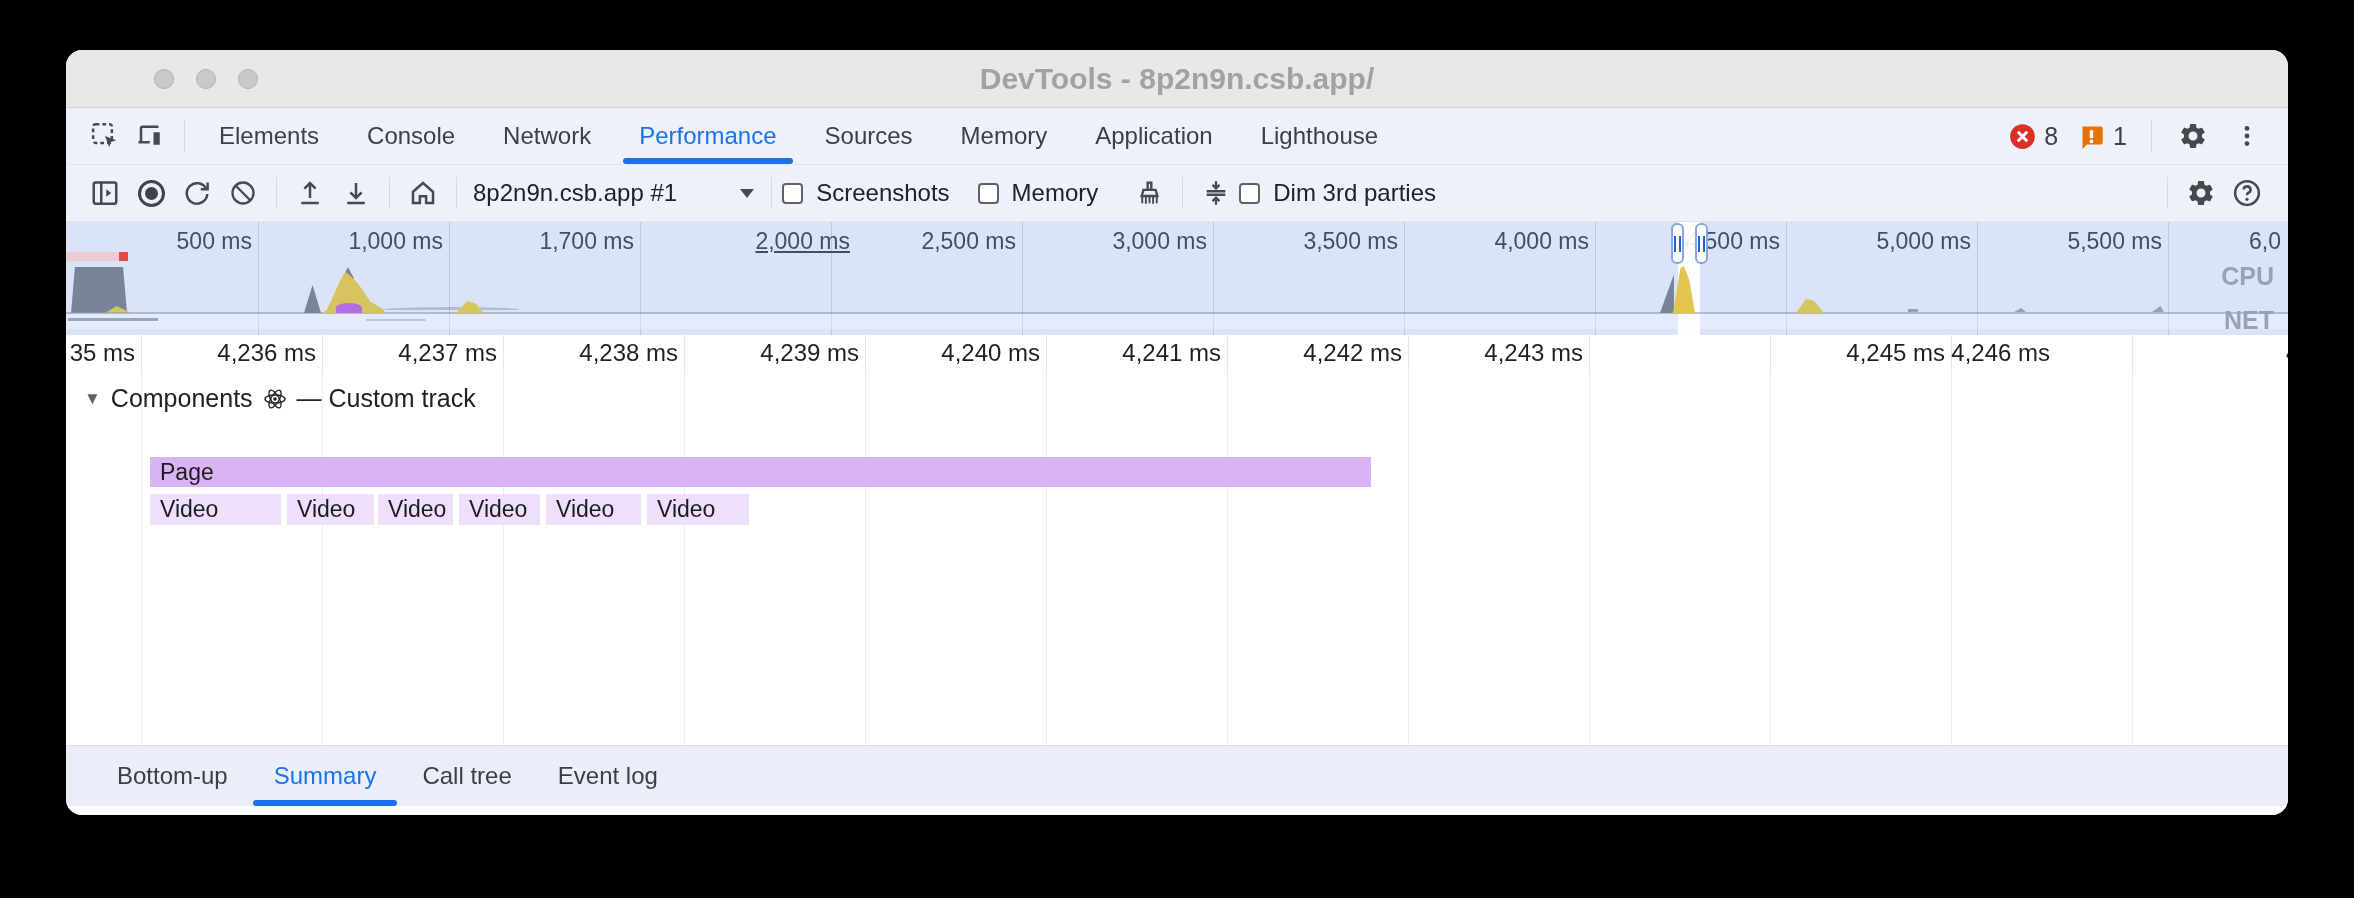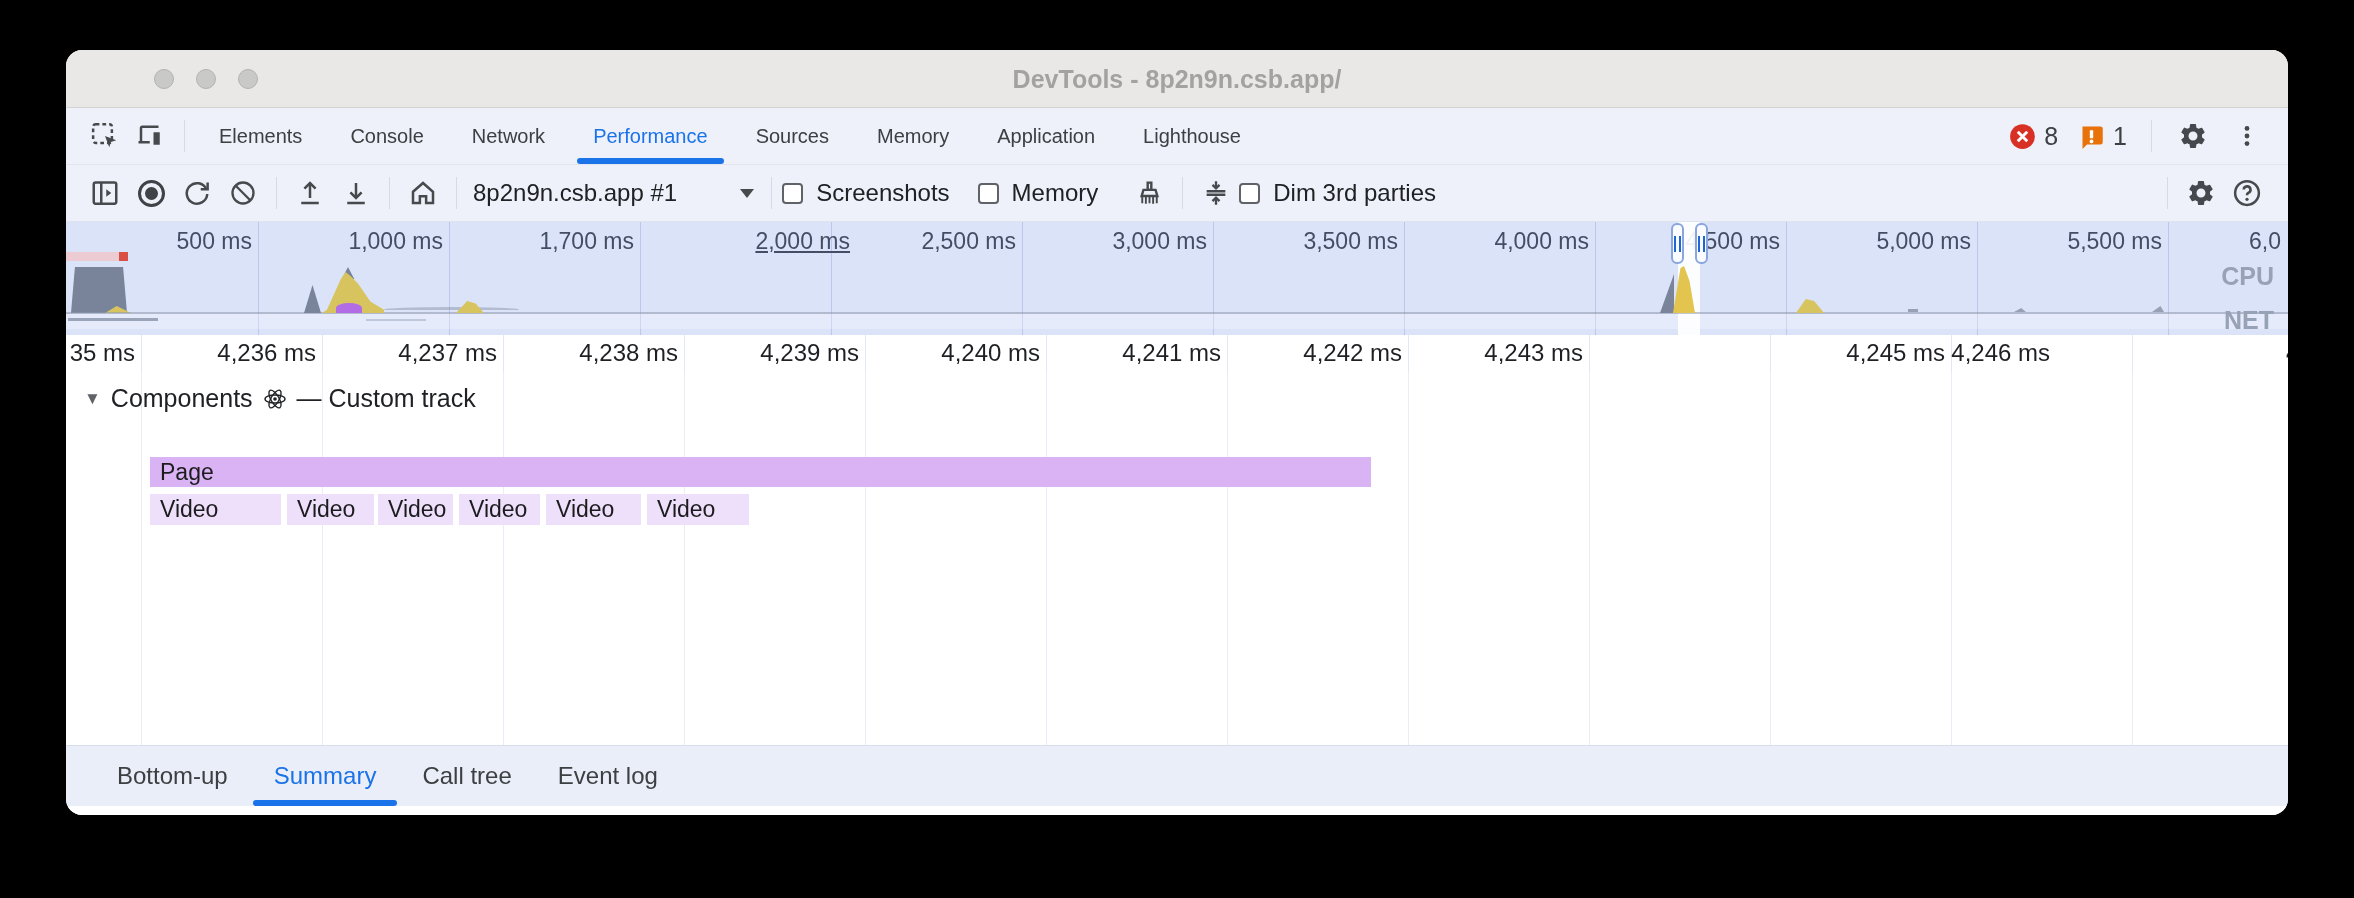--- a/index.html
+++ b/index.html
@@ -10,31 +10,31 @@
   .window { position:absolute; left:66px; top:50px; width:2222px; height:765px;
     background:#fff; border-radius:16px; overflow:hidden;
     box-shadow:0 34px 90px rgba(0,0,0,.6); display:flex; flex-direction:column; }
 
   
   .titlebar { height:58px; background:#e9e8e6; border-bottom:1px solid #d4d3d1;
     position:relative; flex:0 0 auto; }
   .traffic { position:absolute; left:88px; top:19px; display:flex; gap:22px; }
   .tl { width:20px; height:20px; border-radius:50%; background:#c9c9c7; border:1px solid #b2b2b0; }
   .wtitle { position:absolute; left:0; right:0; top:0; height:58px; line-height:58px;
-    text-align:center; font-size:25px; font-weight:700; color:#a2a2a0; }
+    text-align:center; font-size:30px; font-weight:700; color:#a2a2a0; }
 
   
   .tabbar { height:57px; background:#eef1f9; border-bottom:1px solid #e2e5f0;
     display:flex; align-items:center; padding:0 18px 0 16px; flex:0 0 auto; }
   .icon-btn { width:46px; height:44px; display:flex; align-items:center; justify-content:center;
     border-radius:6px; flex:0 0 auto; }
   .vsep { width:1px; height:32px; background:#d7dae6; margin:0 10px; flex:0 0 auto; }
   .tabs { display:flex; align-items:stretch; height:100%; }
   .tab { position:relative; display:flex; align-items:center; padding:0 24px;
-    font-size:20px; color:#3c4043; cursor:default; }
+    font-size:24px; color:#3c4043; cursor:default; }
   .tab.active { color:#1a73e8; }
   .tab.active::after { content:""; position:absolute; left:8px; right:8px; bottom:0;
     height:6px; border-radius:100px; background:#1a73e8; }
   .tab-right { margin-left:auto; display:flex; align-items:center; gap:8px; }
   .badge { display:flex; align-items:center; gap:8px; font-size:25px; color:#3c4043; padding:0 6px; }
 
   
   .toolbar { height:57px; background:#eef1f9; border-bottom:1px solid #dfe3ef;
     display:flex; align-items:center; padding:0 18px 0 16px; flex:0 0 auto; }
   .tool-btn { width:46px; height:44px; display:flex; align-items:center; justify-content:center; flex:0 0 auto; }

